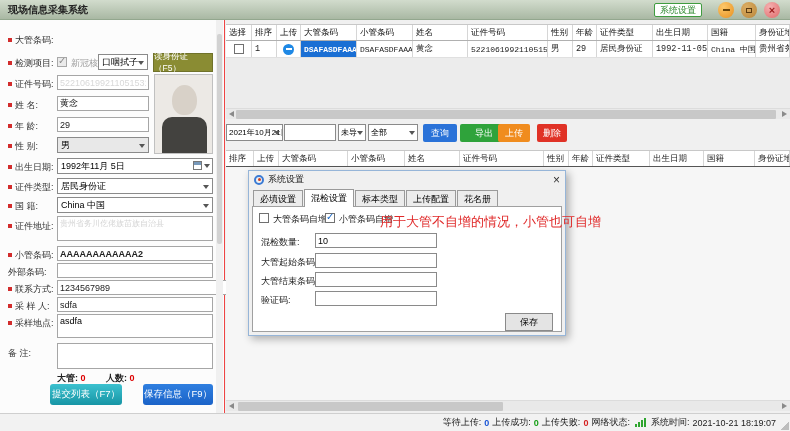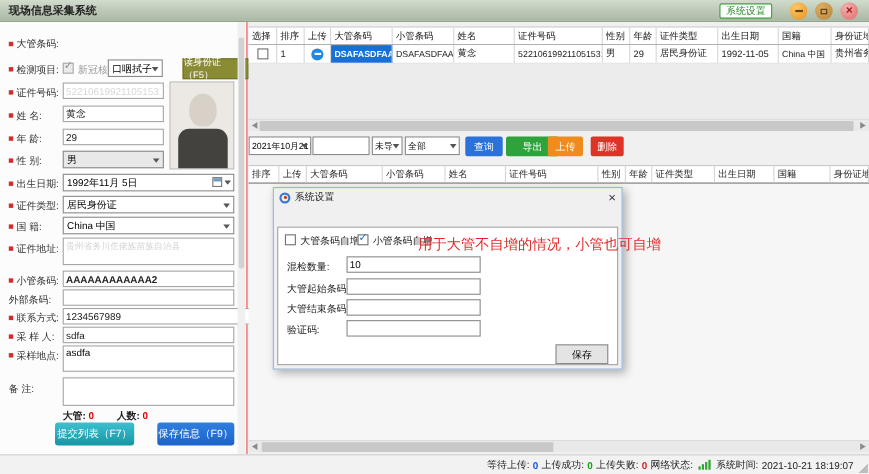--- a/index.html
+++ b/index.html
@@ -40,36 +40,36 @@
   .combo .arr { position:absolute; right:3px; top:6px; width:0; height:0;
     border-left:3px solid transparent; border-right:3px solid transparent; border-top:4px solid #555; }
   .bigbar { position:absolute; left:57px; top:10px; width:156px; height:20px; background:#17808a;
     border:1px solid #11656d; color:#fff; font-weight:bold; font-size:12px; letter-spacing:1px;
     padding:0 3px; font-family:inherit; }
   .cbox { width:10px; height:10px; border:1px solid #707070; background:#fff; position:absolute; cursor:pointer; }
   .cbox.checked::after { content:"✓"; position:absolute; left:0; top:-3px; font-size:10px; font-weight:bold; color:#1868c8; }
   .cbox.disabled { background:#ebebeb; border-color:#a8a8a8; }
   .cbox.disabled::after { color:#8d8d8d; }
   .readid-btn { position:absolute; left:153px; top:33px; width:60px; height:19px; background:#8a8c33;
-    border:1px solid #70722a; color:#fff; font-size:8.5px; display:flex; align-items:center; justify-content:center; cursor:pointer;margin-left:13px; }
+    border:1px solid #70722a; color:#fff; font-size:8.5px; display:flex; align-items:center; justify-content:center; cursor:pointer; }
   .photo { position:absolute; left:154px; top:54px; width:59px; height:80px; background:#ece9e5; border:1px solid #c0c0c0; overflow:hidden; }
   .photo .head { position:absolute; left:17px; top:10px; width:25px; height:30px; border-radius:50% 50% 45% 45%; background:#d8d1c8; }
   .photo .body { position:absolute; left:7px; top:42px; width:45px; height:40px; border-radius:10px 10px 0 0; background:#43423f; }
   .cal-icons { position:absolute; right:2px; top:2px; display:flex; align-items:center; gap:2px; }
   .cal { width:9px; height:9px; border:1px solid #777; background:#fff; position:relative; }
   .cal::before { content:""; position:absolute; left:0; top:0; width:100%; height:3px; background:#7799bb; }
   .counts { position:absolute; left:57px; top:352px; font-size:9px; font-weight:bold; color:#222; }
   .counts .num { color:#d00; margin-right:18px; }
   .bbtn { position:absolute; top:364px; height:21px; border:none; border-radius:3px; color:#fff;
     font-size:9.5px; font-family:inherit; cursor:pointer; }
   .bbtn.submit { left:50px; width:72px; background:linear-gradient(#3cc1cf,#1795a5); }
   .bbtn.save { left:143px; width:70px; background:linear-gradient(#2f7fe0,#1b63c8); }
 
   
-  .trow { position:absolute; left:226px; right:0; display:flex; }
+  .trow { position:absolute; left:226px; right:0; display:flex;font-family:Liberation Mono, monospace; }
   .trow .c { border-right:1px solid #d6d6d6; font-size:8.5px; padding:0 3px; display:flex;
     align-items:center; white-space:nowrap; overflow:hidden; color:#222; }
   .thead { background:#fff; border-top:1px solid #c8c8c8; border-bottom:1px solid #b0b0b0; }
   .thead .c { color:#111; }
   .thead2 { background:#fff; border-top:1px solid #c8c8c8; border-bottom:1px solid #555; }
   .tdatarow { background:#fff; border-bottom:1px solid #e0e0e0; }
   .faint { color:#c9c9c9; }
   .selcell { background:#1a6fd4; color:#fff !important; font-weight:bold; }
   .filler1 { position:absolute; left:226px; right:0; top:58px; height:50px; background:#ececec; }
   .filler2 { position:absolute; left:226px; right:0; top:167px; height:233px; background:#f6f6f6; }
@@ -313,20 +313,27 @@
     <span class="sarr r"></span>
     <div class="hthumb" style="left:12px;width:265px"></div>
   </div>
 
   <div class="dialog">
     <div class="dlg-title">
       <span class="dlg-ico"></span>
       <span class="t">系统设置</span>
       <span class="dlg-x">×</span>
     </div>
+    <div class="tabs">
+      <div class="tab">必填设置</div>
+      <div class="tab active">混检设置</div>
+      <div class="tab">标本类型</div>
+      <div class="tab">上传配置</div>
+      <div class="tab">花名册</div>
+    </div>
     <div class="dlg-content">
       <span class="cbox" style="left:6px;top:6px"></span>
       <span class="dcb-label" style="left:20px;top:6px">大管条码自增</span>
       <span class="cbox checked" style="left:72px;top:6px"></span>
       <span class="dcb-label" style="left:86px;top:6px">小管条码自增</span>
       <span class="dlg-note">用于大管不自增的情况，小管也可自增</span>
 
       <span class="dlabel" style="top:29px">混检数量:</span>
       <input class="dinput" style="top: 26px;" value="10">
 

